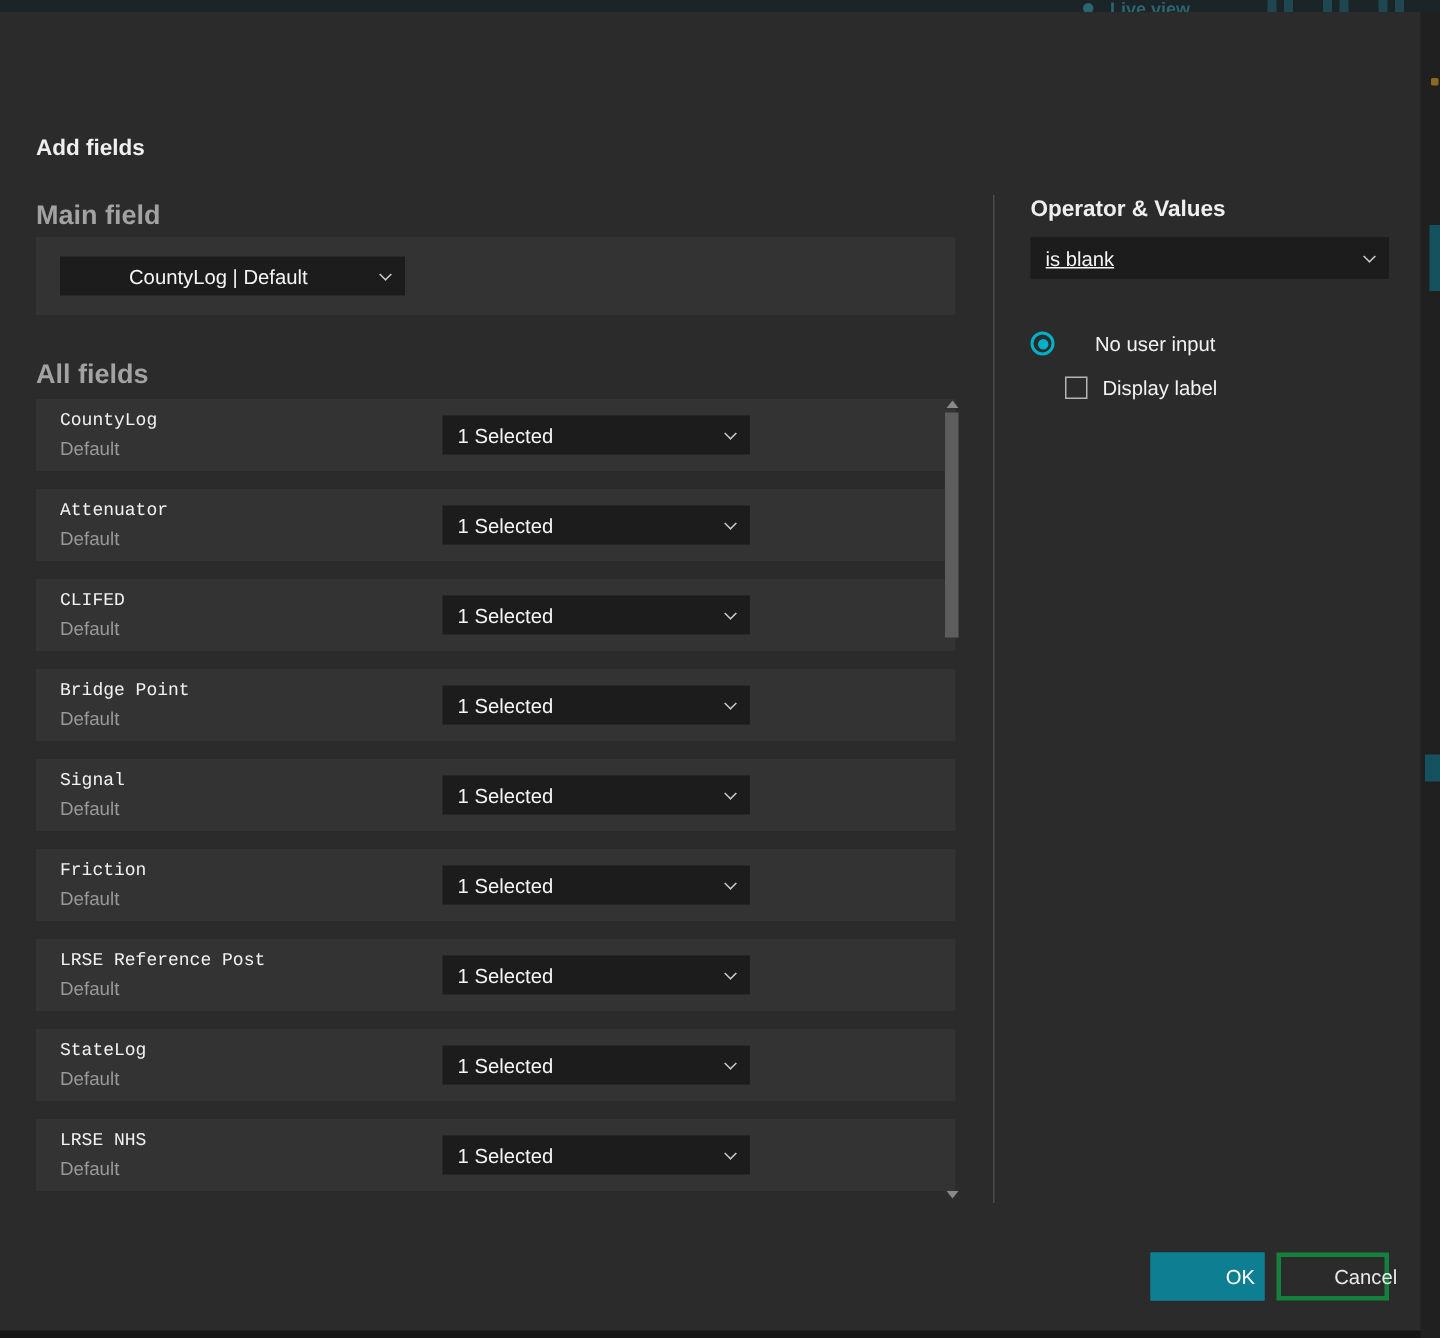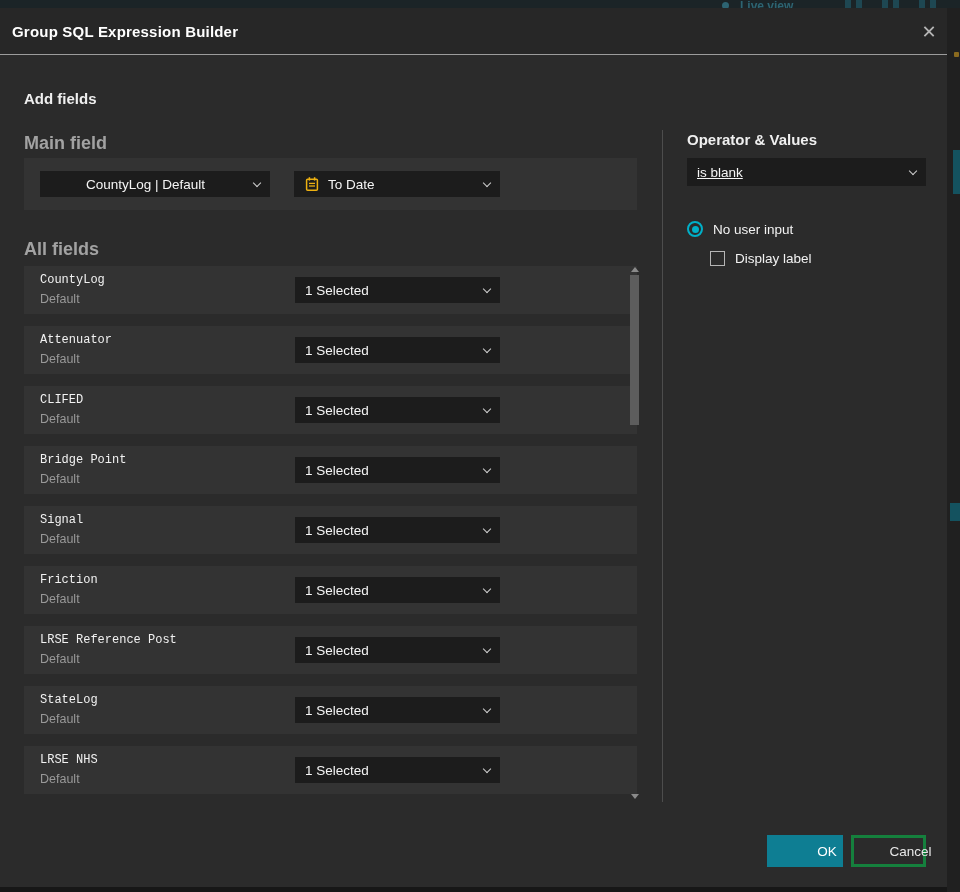--- a/index.html
+++ b/index.html
@@ -100,21 +100,21 @@
   .scroll-up   { top:259px; border-bottom:5px solid #8a8a8a; }
   .scroll-down { top:786px; border-top:5px solid #8a8a8a; }
 
   .v-divider {
     position:absolute; left:662px; top:122px; width:1px; height:672px; background:#4d4d4d;
   }
 
   .sel-operator { position:absolute; left:687px; top:150px; width:239px; height:28px;text-decoration:underline; }
 
   .radio-row {
-    position:absolute; left:687px; top:213px; display:flex; align-items:center; cursor:pointer;
+    position:absolute; left:687px; top:213px; display:flex; align-items:center; cursor:pointer;gap:17px;
   }
   .radio-outer {
     width:16px; height:16px; border-radius:50%;
     border:2.5px solid #00b0c8; display:flex; align-items:center; justify-content:center;
   }
   .radio-inner { width:7px; height:7px; border-radius:50%; background:#00b0c8; }
   .radio-row .opt-label { margin-left:10px; font-size:13.5px; color:#f2f2f2; }
 
   .checkbox-row {
     position:absolute; left:710px; top:243px; display:flex; align-items:center; cursor:pointer;
@@ -151,47 +151,30 @@
 
 <div class="right-strip">
   <span class="gold-dot"></span>
   <span class="sliver s1"></span>
   <span class="sliver s2"></span>
 </div>
 <div class="bottom-strip"></div>
 
 <div class="dialog">
 
-  <div class="titlebar">
-    <span class="dialog-title">Group SQL Expression Builder</span>
-    <span class="close-btn">✕</span>
-  </div>
 
   <div class="section-heading h-add-fields">Add fields</div>
 
   <div class="gray-label l-main-field">Main field</div>
 
   <div class="main-field-box">
     <div class="select sel-field">
       <span class="sel-text">CountyLog | Default</span>
       <span class="chev"></span>
     </div>
-    <div class="select sel-date">
-      <span class="cal-icon">
-        <svg width="16" height="16" viewBox="0 0 16 16">
-          <rect x="2.6" y="3.2" width="10.8" height="11" rx="1" fill="none" stroke="#edb111" stroke-width="1.5"></rect>
-          <line x1="5.4" y1="1.2" x2="5.4" y2="4.6" stroke="#edb111" stroke-width="1.5"></line>
-          <line x1="10.6" y1="1.2" x2="10.6" y2="4.6" stroke="#edb111" stroke-width="1.5"></line>
-          <line x1="5" y1="7.4" x2="11" y2="7.4" stroke="#edb111" stroke-width="1.3"></line>
-          <line x1="5" y1="10" x2="11" y2="10" stroke="#edb111" stroke-width="1.3"></line>
-        </svg>
-      </span>
-      <span class="sel-text">To Date</span>
-      <span class="chev"></span>
-    </div>
   </div>
 
   <div class="gray-label l-all-fields">All fields</div>
 
   <div class="rows">
     <div class="field-row">
         <div class="row-name">CountyLog</div>
         <div class="row-sub">Default</div>
         <div class="select row-select">
           <span class="sel-text">1 Selected</span>

